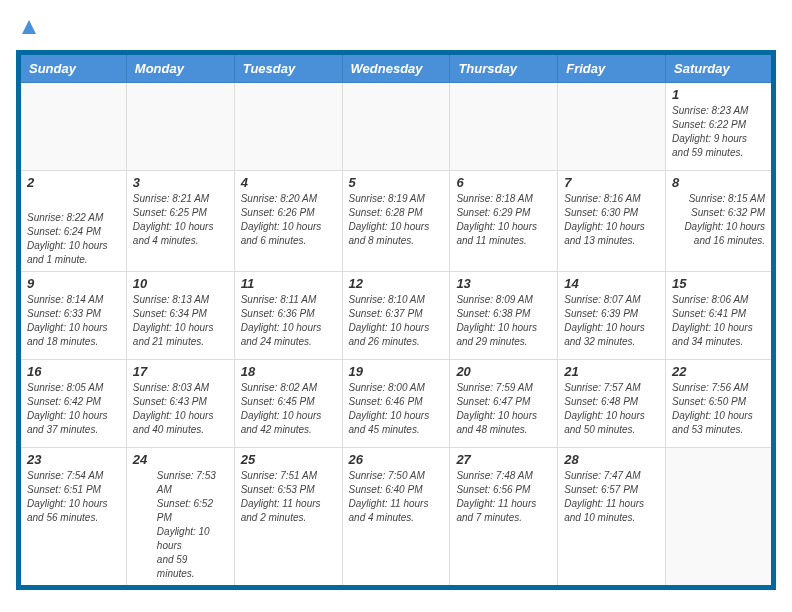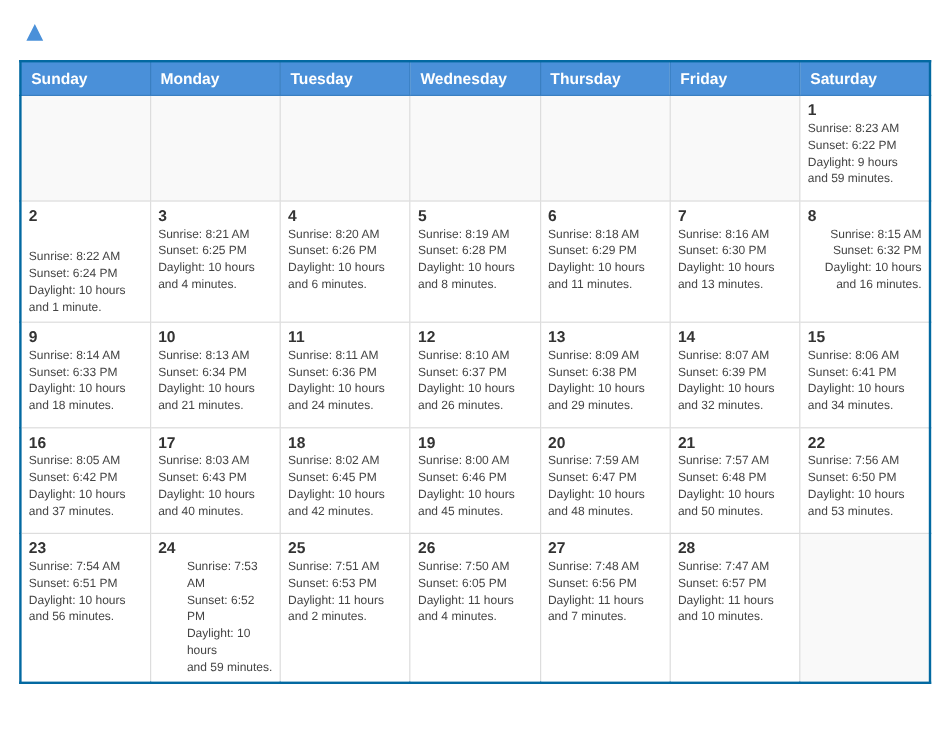--- a/index.html
+++ b/index.html
@@ -41,21 +41,22 @@
       font-weight: bold;
       color: #333;
     }
     .location {
       font-size: 16px;
       color: #555;
     }
     .calendar {
       width: 100%;
       border-collapse: collapse;
-      border: 2px solid #0369a1;
+      border: 5px solid #0369a1;
+      font-style: italic;
     }
     .calendar th {
       background: #4a90d9;
       color: #fff;
       font-size: 13px;
       font-weight: bold;
       padding: 6px 8px;
       text-align: left;
       border: 1px solid #3a7fc1;
     }
@@ -305,21 +306,21 @@
         <td>
           <span class="day-number">25</span>
           <div class="day-info" style="white-space: pre-line;">Sunrise: 7:51 AM
 Sunset: 6:53 PM
 Daylight: 11 hours
 and 2 minutes.</div>
         </td>
         <td>
           <span class="day-number">26</span>
           <div class="day-info" style="white-space: pre-line;">Sunrise: 7:50 AM
-Sunset: 6:05 PM
+Sunset: 6:40 PM
 Daylight: 11 hours
 and 4 minutes.</div>
         </td>
         <td>
           <span class="day-number">27</span>
           <div class="day-info" style="white-space: pre-line;">Sunrise: 7:48 AM
 Sunset: 6:56 PM
 Daylight: 11 hours
 and 7 minutes.</div>
         </td>

